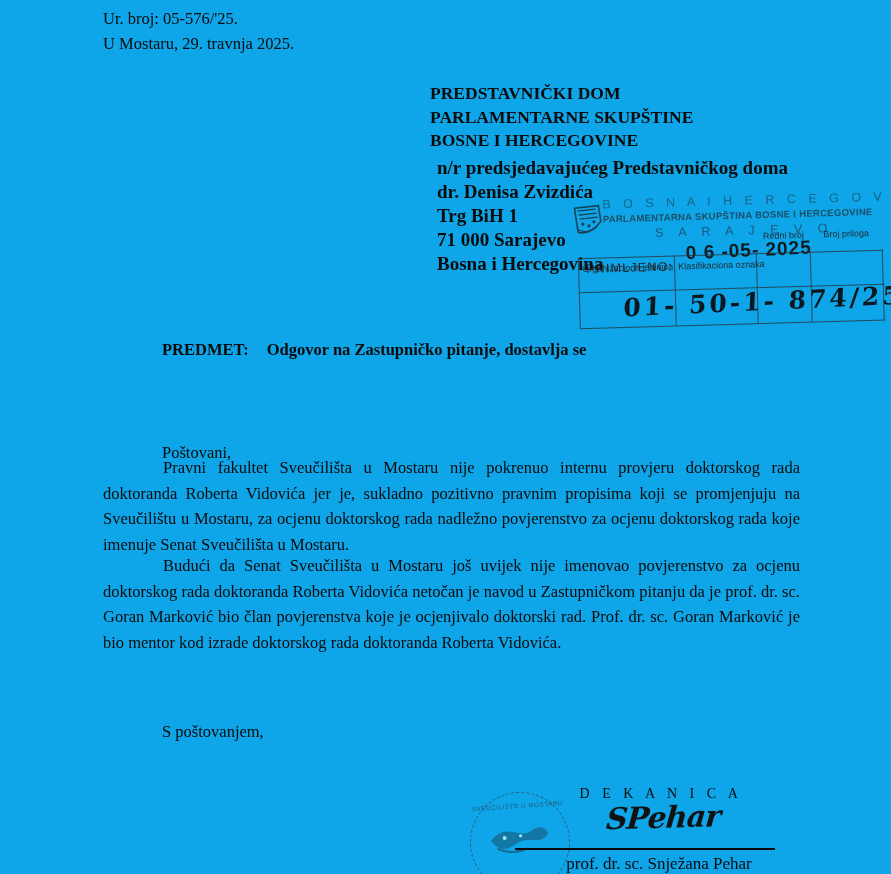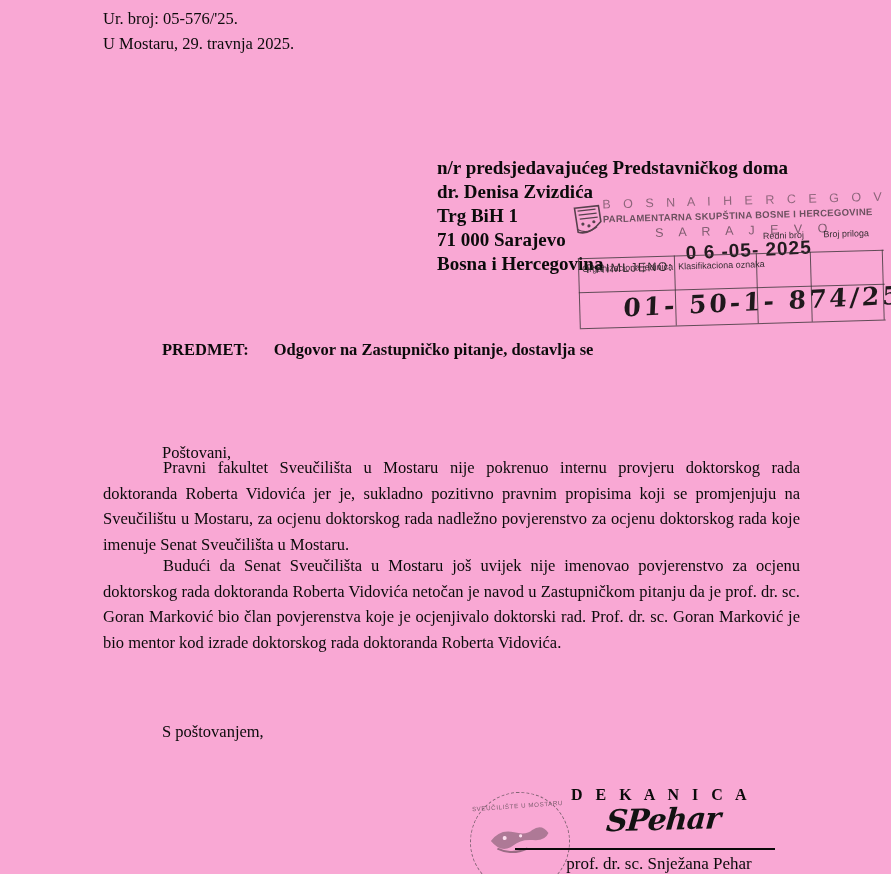--- a/index.html
+++ b/index.html
@@ -9,21 +9,21 @@
   }
   body {
     font-family: "Liberation Serif", serif;
     color: #0b0b0b;
   }
   #page {
     position: relative;
     width: 891px;
     height: 874px;
     overflow: hidden;
-    background: #f9a8d4;
+    background: #0ea5e9;
   }
 
   
   .ref-block {
     position: absolute;
     left: 103px;
     top: 6px;
     font-size: 16.5px;
     line-height: 25px;
     white-space: nowrap;
@@ -51,21 +51,21 @@
 
   
   .subject {
     position: absolute;
     left: 162px;
     top: 340px;
     font-weight: bold;
     font-size: 16.5px;
     white-space: nowrap;
   }
-  .subject .subj-label { margin-right: 25px; }
+  .subject .subj-label { margin-right: 18px; }
 
   
   .salutation {
     position: absolute;
     left: 162px;
     top: 417px;
     font-size: 16.5px;
     margin-top: 26px;
   }
   .para {
@@ -89,22 +89,22 @@
   }
 
   
   .sig-block {
     position: absolute;
     left: 455px;
     top: 786px;
     width: 320px;
   }
   .sig-title {
-    font-weight: bold;
-    font-size: 16px;
+    font-weight: normal;
+    font-size: 14px;
     letter-spacing: 4.5px;
     text-align: center;
     padding-left: 92px;
   }
   .sig-script {
     font-family: "DejaVu Serif", serif;
     font-style: italic;
     font-size: 30px;
     font-weight: 600;
     color: #121212;
@@ -277,20 +277,25 @@
 </head>
 <body>
 
 <div id="page">
 
   <div class="ref-block">
     <div>Ur. broj: 05-576/'25.</div>
     <div>U Mostaru, 29. travnja 2025.</div>
   </div>
 
+  <div class="recipient">
+    <div>PREDSTAVNIČKI DOM</div>
+    <div>PARLAMENTARNE SKUPŠTINE</div>
+    <div>BOSNE I HERCEGOVINE</div>
+  </div>
 
   <div class="attn">
     <div>n/r predsjedavajućeg Predstavničkog doma</div>
     <div>dr. Denisa Zvizdića</div>
     <div>Trg BiH 1</div>
     <div>71 000 Sarajevo</div>
     <div>Bosna i Hercegovina</div>
   </div>
 
   <div class="instamp">

